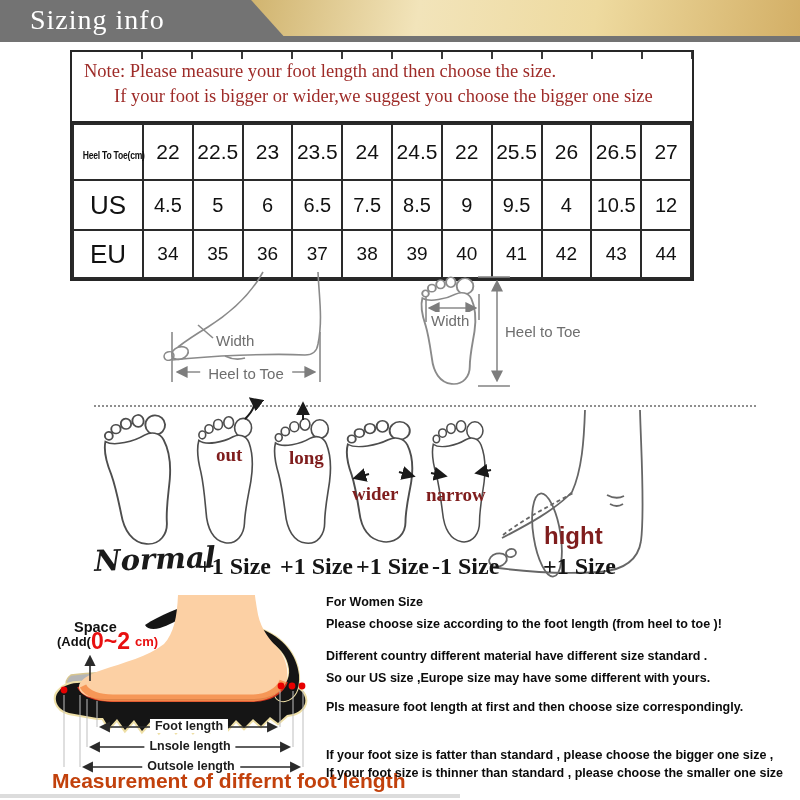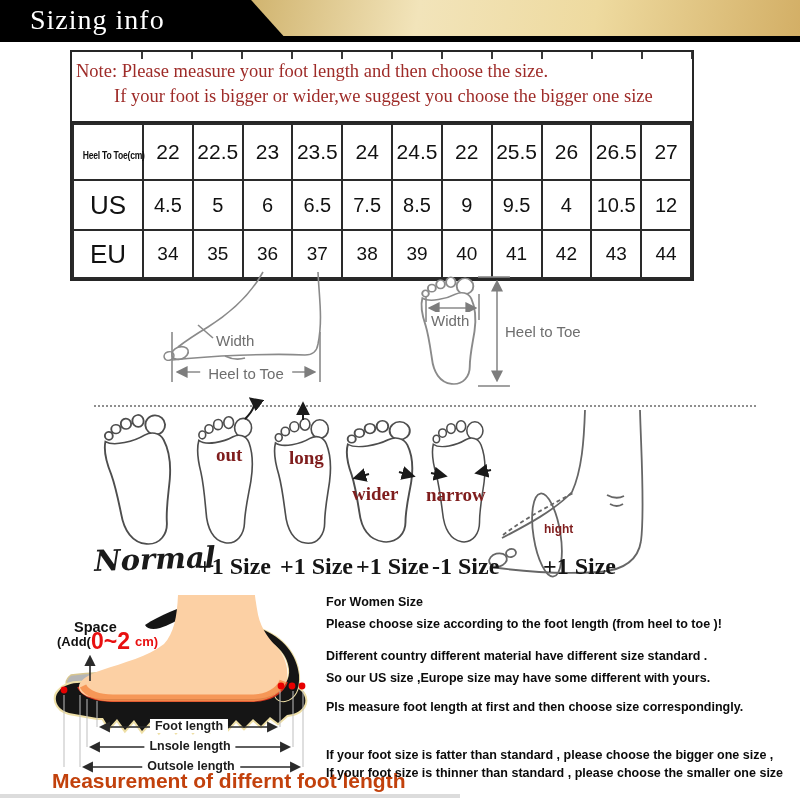--- a/index.html
+++ b/index.html
@@ -1,47 +1,47 @@
 <!DOCTYPE html>
 <html><head>
 <meta charset="utf-8">
 <style>
   html,body{margin:0;padding:0;background:#fff;}
   .page{position:relative;width:800px;height:800px;background:#fff;overflow:hidden;
         font-family:"Liberation Sans",sans-serif;color:#111;}
   
-  .hdr{position:absolute;left:0;top:0;width:800px;height:42px;background:#000000;}
+  .hdr{position:absolute;left:0;top:0;width:800px;height:42px;background:#737373;}
   .hdr-gold{position:absolute;left:213px;top:0;width:587px;height:36px;
             background:linear-gradient(100deg,#c9a95e 0%,#f2e4ba 35%,#eeda9f 65%,#d3af66 100%);
             clip-path:polygon(6.5% 0,100% 0,100% 100%,12% 100%);}
   .hdr-title{position:absolute;left:30px;top:4px;color:#fff;
              font-family:"Liberation Serif",serif;font-size:28px;letter-spacing:1px;}
   
   .chart{position:absolute;left:70px;top:50px;width:620px;border:2px solid #262626;background:#fff;}
   .note{position:relative;height:62px;border-bottom:2px solid #262626;color:#9e2b28;
         font-family:"Liberation Serif",serif;font-size:18.5px;line-height:25px;padding-top:7px;}
-  .note .l1{padding-left:4px;}
+  .note .l1{padding-left:12px;}
   .note .l2{padding-left:42px;}
   .ticks{position:absolute;top:0;left:69px;width:551px;height:7px;
          background:repeating-linear-gradient(90deg,#3a3a3a 0 2px,transparent 2px 50px);}
   table.sz{border-collapse:collapse;width:100%;table-layout:fixed;}
   table.sz td{border:2px solid #2a2a2a;text-align:center;vertical-align:middle;padding:0;}
   .r0 td{height:54px;font-size:21px;}
   .r1 td{height:48px;font-size:20px;}
   .r2 td{height:46px;font-size:19px;}
   td.lblbig{font-size:26px !important;}
   span.heel{display:inline-block;font-size:11px;font-weight:700;white-space:nowrap;
             transform:scaleX(.78);transform-origin:center;letter-spacing:-.3px;}
   
   svg{position:absolute;}
   .lab-gray{position:absolute;color:#6e6e6e;font-size:15px;}
   .onln{transform:translate(-50%,-50%);background:#fff;padding:0 8px;white-space:nowrap;}
   .dotline{position:absolute;left:94px;top:405px;width:662px;height:0;border-top:2px dotted #8f8f8f;}
   .ftlab{position:absolute;font-family:"Liberation Serif",serif;font-weight:700;font-size:19px;color:#7f1d1d;}
-  .ftlab.sans{font-family:"Liberation Sans",sans-serif;font-size:12px;}
+  .ftlab.sans{font-family:"Liberation Sans",sans-serif;font-size:24px;}
   .szlab{position:absolute;font-family:"Liberation Serif",serif;font-weight:700;font-size:24px;color:#151515;}
   .normal-lab{position:absolute;left:94px;top:542px;font-family:"DejaVu Serif",serif;
               font-style:italic;font-weight:700;font-size:29px;color:#1a1a1a;transform:rotate(-2deg);}
   
   .space-lab{position:absolute;left:74px;top:619px;font-weight:700;font-size:14.5px;color:#101010;}
   .add-lab{position:absolute;left:57px;top:630px;display:flex;align-items:center;font-weight:700;}
   .add-lab .p{font-size:13px;color:#101010;}
   .add-lab .v{font-size:23px;color:#e81010;line-height:22px;}
   .add-lab .s{font-size:13px;color:#e81010;margin-left:5px;}
   .mlab{position:absolute;transform:translateX(-50%);background:#fff;padding:0 5px;

